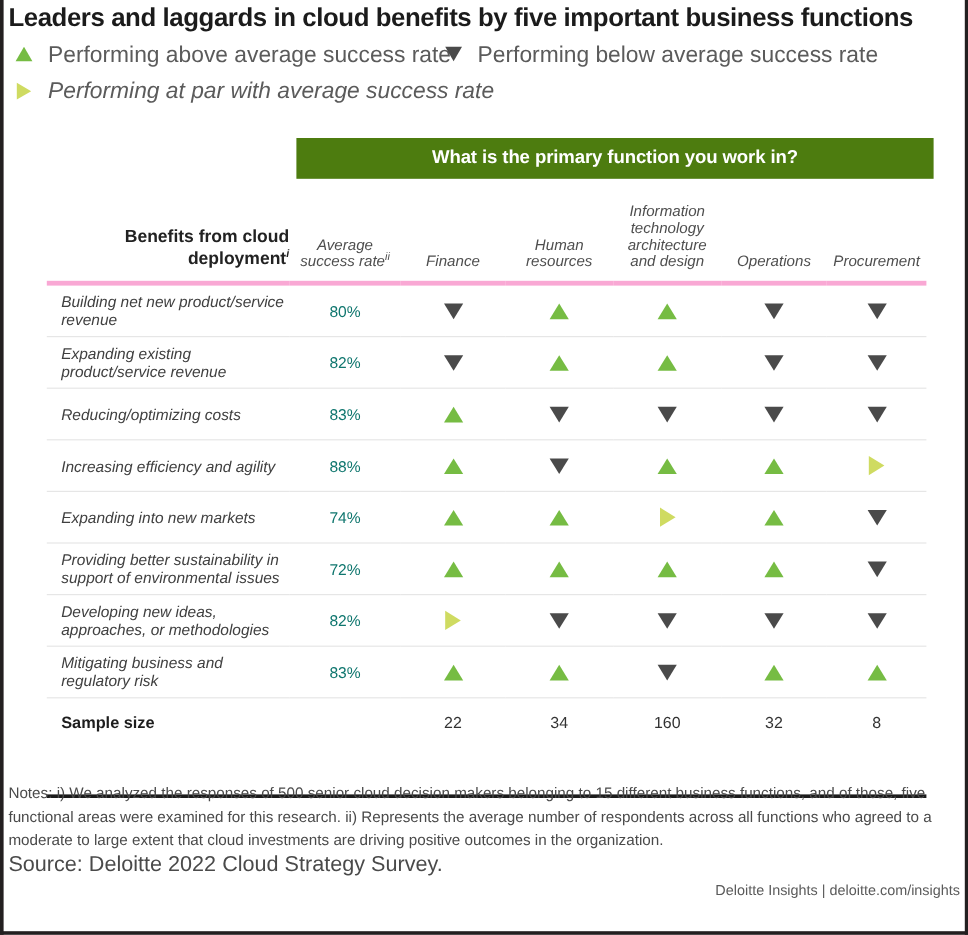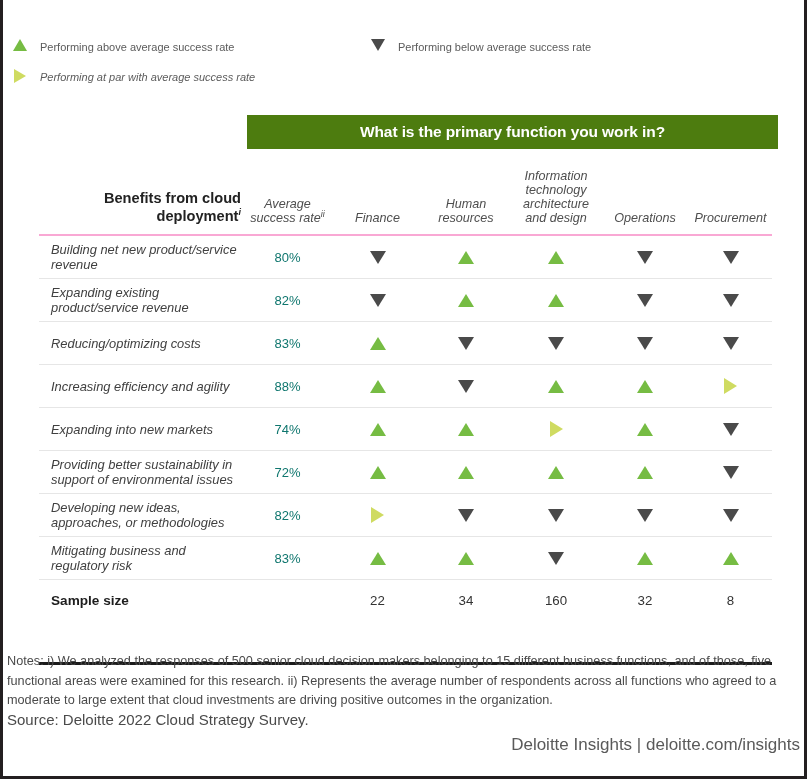--- a/index.html
+++ b/index.html
@@ -46,21 +46,21 @@
     position: absolute;
     left: 4px;
     top: 36px;
     width: 790px;
     height: 58px;
   }
   .legend-item {
     position: absolute;
     display: flex;
     align-items: center;
-    font-size: 11px;
+    font-size: 19px;
     color: #5b5b5b;
     line-height: 18px;
     white-space: nowrap;
     justify-content: flex-end;
   }
   .lg-a { left: 4px;   top: 2px; }
   .lg-b { left: 362px; top: 2px; }
   .lg-c { left: 4px;   top: 32px; font-style: italic; }
   .legend-glyph {
     width: 18px;
@@ -141,21 +141,21 @@
 
   thead th {
     vertical-align: bottom;
     padding: 0 0 9px 0;
     font-weight: normal;
     font-style: italic;
     font-size: 12.6px;
     color: #4e4e4e;
     line-height: 14px;
     text-align: center;
-    border-bottom: 2px solid #f9a8d4;
+    border-bottom: 4px solid #f9a8d4;
     height: 76px;
     margin-top: 12px;
   }
   thead th.h-benefit {
     text-align: right;
     font-style: normal;
     font-weight: bold;
     font-size: 14.6px;
     color: #222222;
     padding-left: 12px;
@@ -217,38 +217,39 @@
     width: 792px;
     font-size: 12.7px;
     line-height: 19.5px;
     color: #4a4a4a;
     text-align: left;
   }
   .source {
     position: absolute;
     left: 4px;
     top: 711px;
-    font-size: 15px;
+    font-size: 18px;
     line-height: 18px;
     color: #4a4a4a;
   }
   .credit {
     position: absolute;
     right: 4px;
     top: 735px;
-    font-size: 17px;
+    font-size: 12px;
     color: #5a5a5a;
     white-space: nowrap;
   }
 </style>
 </head>
 <body>
 
 <div id="page">
 
+  <div class="title">Leaders and laggards in cloud benefits by five important business functions</div>
 
   <div class="legend">
     <div class="legend-item lg-a">
       <span class="legend-glyph">
           <span class="tri tri-up"></span>
         </span>
       <span class="legend-text">Performing above average success rate</span>
     </div>
     <div class="legend-item lg-b">
       <span class="legend-glyph">

